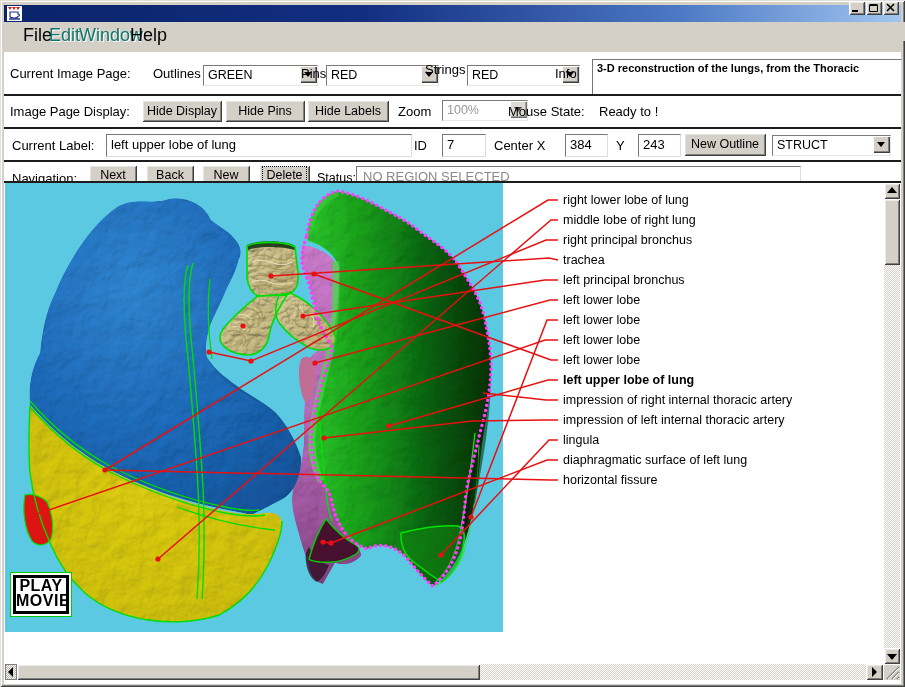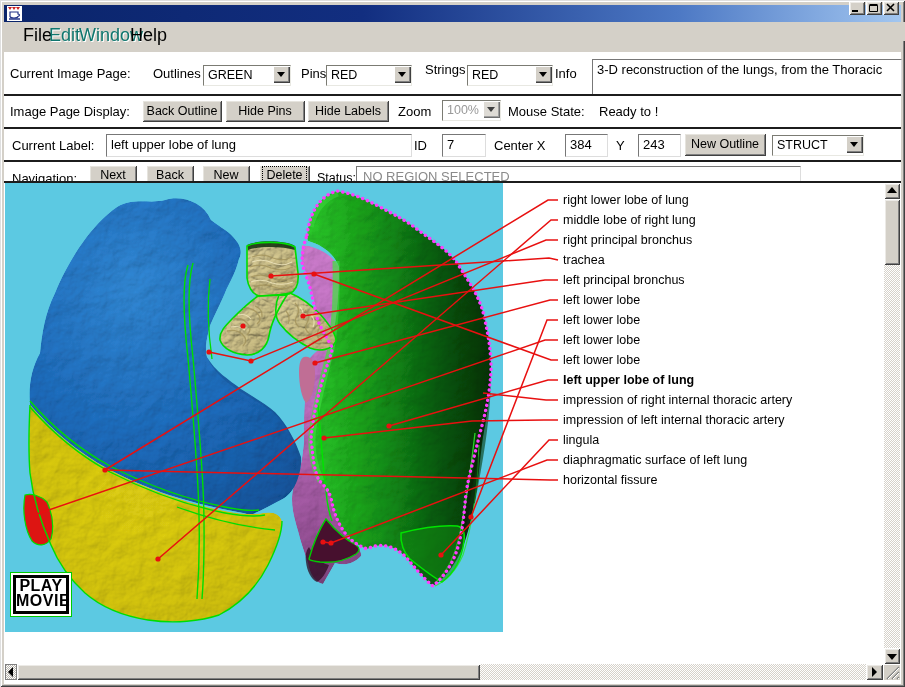--- a/index.html
+++ b/index.html
@@ -16,21 +16,21 @@
   .tbtn{position:absolute;top:1px;width:16px;height:14px;background:#D4D0C8;
     box-shadow:inset 1px 1px 0 #fff, inset -1px -1px 0 #404040, inset 2px 2px 0 #ECEAE6, inset -2px -2px 0 #808080;}
   .menu{position:absolute;left:16px;top:22px;width:897px;height:19px;background:#D4D0C8;
     font-size:18px;color:#000;}
   .menu span{position:absolute;top:3px;}
   .menu .grey{color:#0f766e;text-shadow:1px 1px 0 #fff;}
   .rows{position:absolute;left:4px;top:41px;width:897px;height:140px;background:#fff;font-size:13px;margin-top:11px;}
   .lab{position:absolute;white-space:pre;color:#000;}
   .sep{position:absolute;left:0;height:2px;background:#1c1c1c;width:897px;}
   .combo{position:absolute;height:19px;background:#fff;border:1px solid #7b7b73;
-    border-bottom-color:#e8e8e2;border-right-color:#e8e8e2;font-size:12.5px;}
+    border-bottom-color:#e8e8e2;border-right-color:#e8e8e2;font-size:12.5px;padding-left:27px;}
   .combo .cv{position:absolute;left:4px;top:2px;}
   .combo .cb{position:absolute;right:0px;top:0px;width:17px;height:17px;background:#D4D0C8;
     box-shadow:inset 1px 1px 0 #fff, inset -1px -1px 0 #404040, inset -2px -2px 0 #808080;}
   .combo .cb:after{content:"";position:absolute;left:4px;top:6px;border:4px solid transparent;border-top:5px solid #000;}
   .btn{position:absolute;background:#D4D0C8;color:#000;font-size:12.5px;text-align:center;
     box-shadow:inset 1px 1px 0 #fff, inset -1px -1px 0 #404040, inset 2px 2px 0 #E6E4DE, inset -2px -2px 0 #808080;}
   .tf{position:absolute;background:#fff;border:1px solid #777;border-bottom-color:#ddd;border-right-color:#ddd;
     font-size:13px;color:#000;white-space:pre;overflow:hidden;}
   .main{position:absolute;left:4px;top:181px;width:897px;height:501px;background:#fff;
     border-top:2px solid #1c1c1c;}
@@ -85,25 +85,25 @@
   <div class="combo" style="left:322px;top:13px;width:84px;">
       <span class="cv">RED</span>
       <span class="cb"></span>
     </div>
   <span class="lab" style="left:421px;top:10px;">Strings</span>
   <div class="combo" style="left:463px;top:13px;width:84px;">
       <span class="cv">RED</span>
       <span class="cb"></span>
     </div>
   <span class="lab" style="left:551px;top:14px;">Info</span>
-  <div class="tf" style="left:588px;top:7px;width:304px;height:32px;font-size:13px;padding:2px 0 0 4px;">3-D reconstruction of the lungs, from the Thoracic</div>
+  <div class="tf" style="left:588px;top:7px;width:304px;height:32px;font-size:11px;padding:2px 0 0 4px;font-weight:bold;">3-D reconstruction of the lungs, from the Thoracic</div>
   <div class="sep" style="top:42px;"></div>
 
   <span class="lab" style="left:6px;top:52px;">Image Page Display:</span>
-  <div class="btn" style="left:138px;top:48px;width:80px;height:22px;line-height:22px;">Back Outline</div>
+  <div class="btn" style="left:138px;top:48px;width:80px;height:22px;line-height:22px;">Hide Display</div>
   <div class="btn" style="left:221px;top:48px;width:80px;height:22px;line-height:22px;">Hide Pins</div>
   <div class="btn" style="left:303px;top:48px;width:82px;height:22px;line-height:22px;">Hide Labels</div>
   <span class="lab" style="left:394px;top:52px;">Zoom</span>
   <div class="combo" style="left:438px;top:48px;width:57px;">
       <span class="cv" style="color:#999;">100%</span>
       <span class="cb" style="opacity:0.75;"></span>
     </div>
   <span class="lab" style="left:504px;top:52px;">Mouse State:</span>
   <span class="lab" style="left:595px;top:52px;">Ready to !</span>
   <div class="sep" style="top:75px;"></div>

